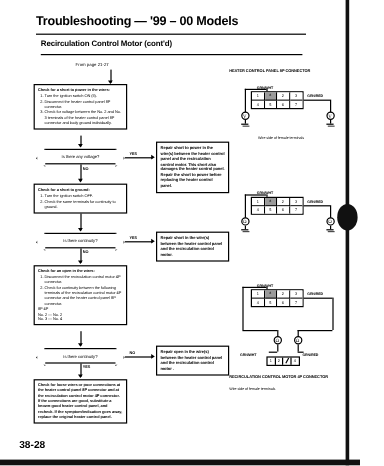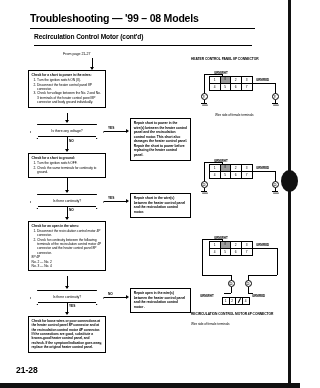--- a/index.html
+++ b/index.html
@@ -272,29 +272,29 @@
     position: absolute;
     left: -2.6px; top: 3px;
     width: 6px; height: 0.7px;
     background: #000;
     box-shadow: 1px 1.6px 0 -0.15px #000;
   }
 </style>
 </head>
 <body>
 
-<div class="page-title">Troubleshooting — '99 – 08 Models</div>
+<div class="page-title">Troubleshooting — '99 – 00 Models</div>
 <div class="title-rule"></div>
 <div class="section-title">Recirculation Control Motor (cont'd)</div>
 <div class="section-rule"></div>
 
 <div class="bleed-bar"></div>
 <div class="bleed-tab"></div>
 <div class="footer-rule"></div>
-<div class="page-number">21-28</div>
+<div class="page-number">38-28</div>
 
 <div class="from-label">From page 21-27</div>
 <div class="vline" style="left:92px; top:58px; height:11px;"></div>
 <div class="arrow-down" style="left:90px; top:67px;"></div>
 
 <div class="box" style="left:28px; top:70px; width:78px;">
   <b>Check for a short to power in the wires:</b>
   <ol>
     <li>Turn the ignition switch ON (II).</li>
     <li>Disconnect the heater control panel 8P connector.</li>

